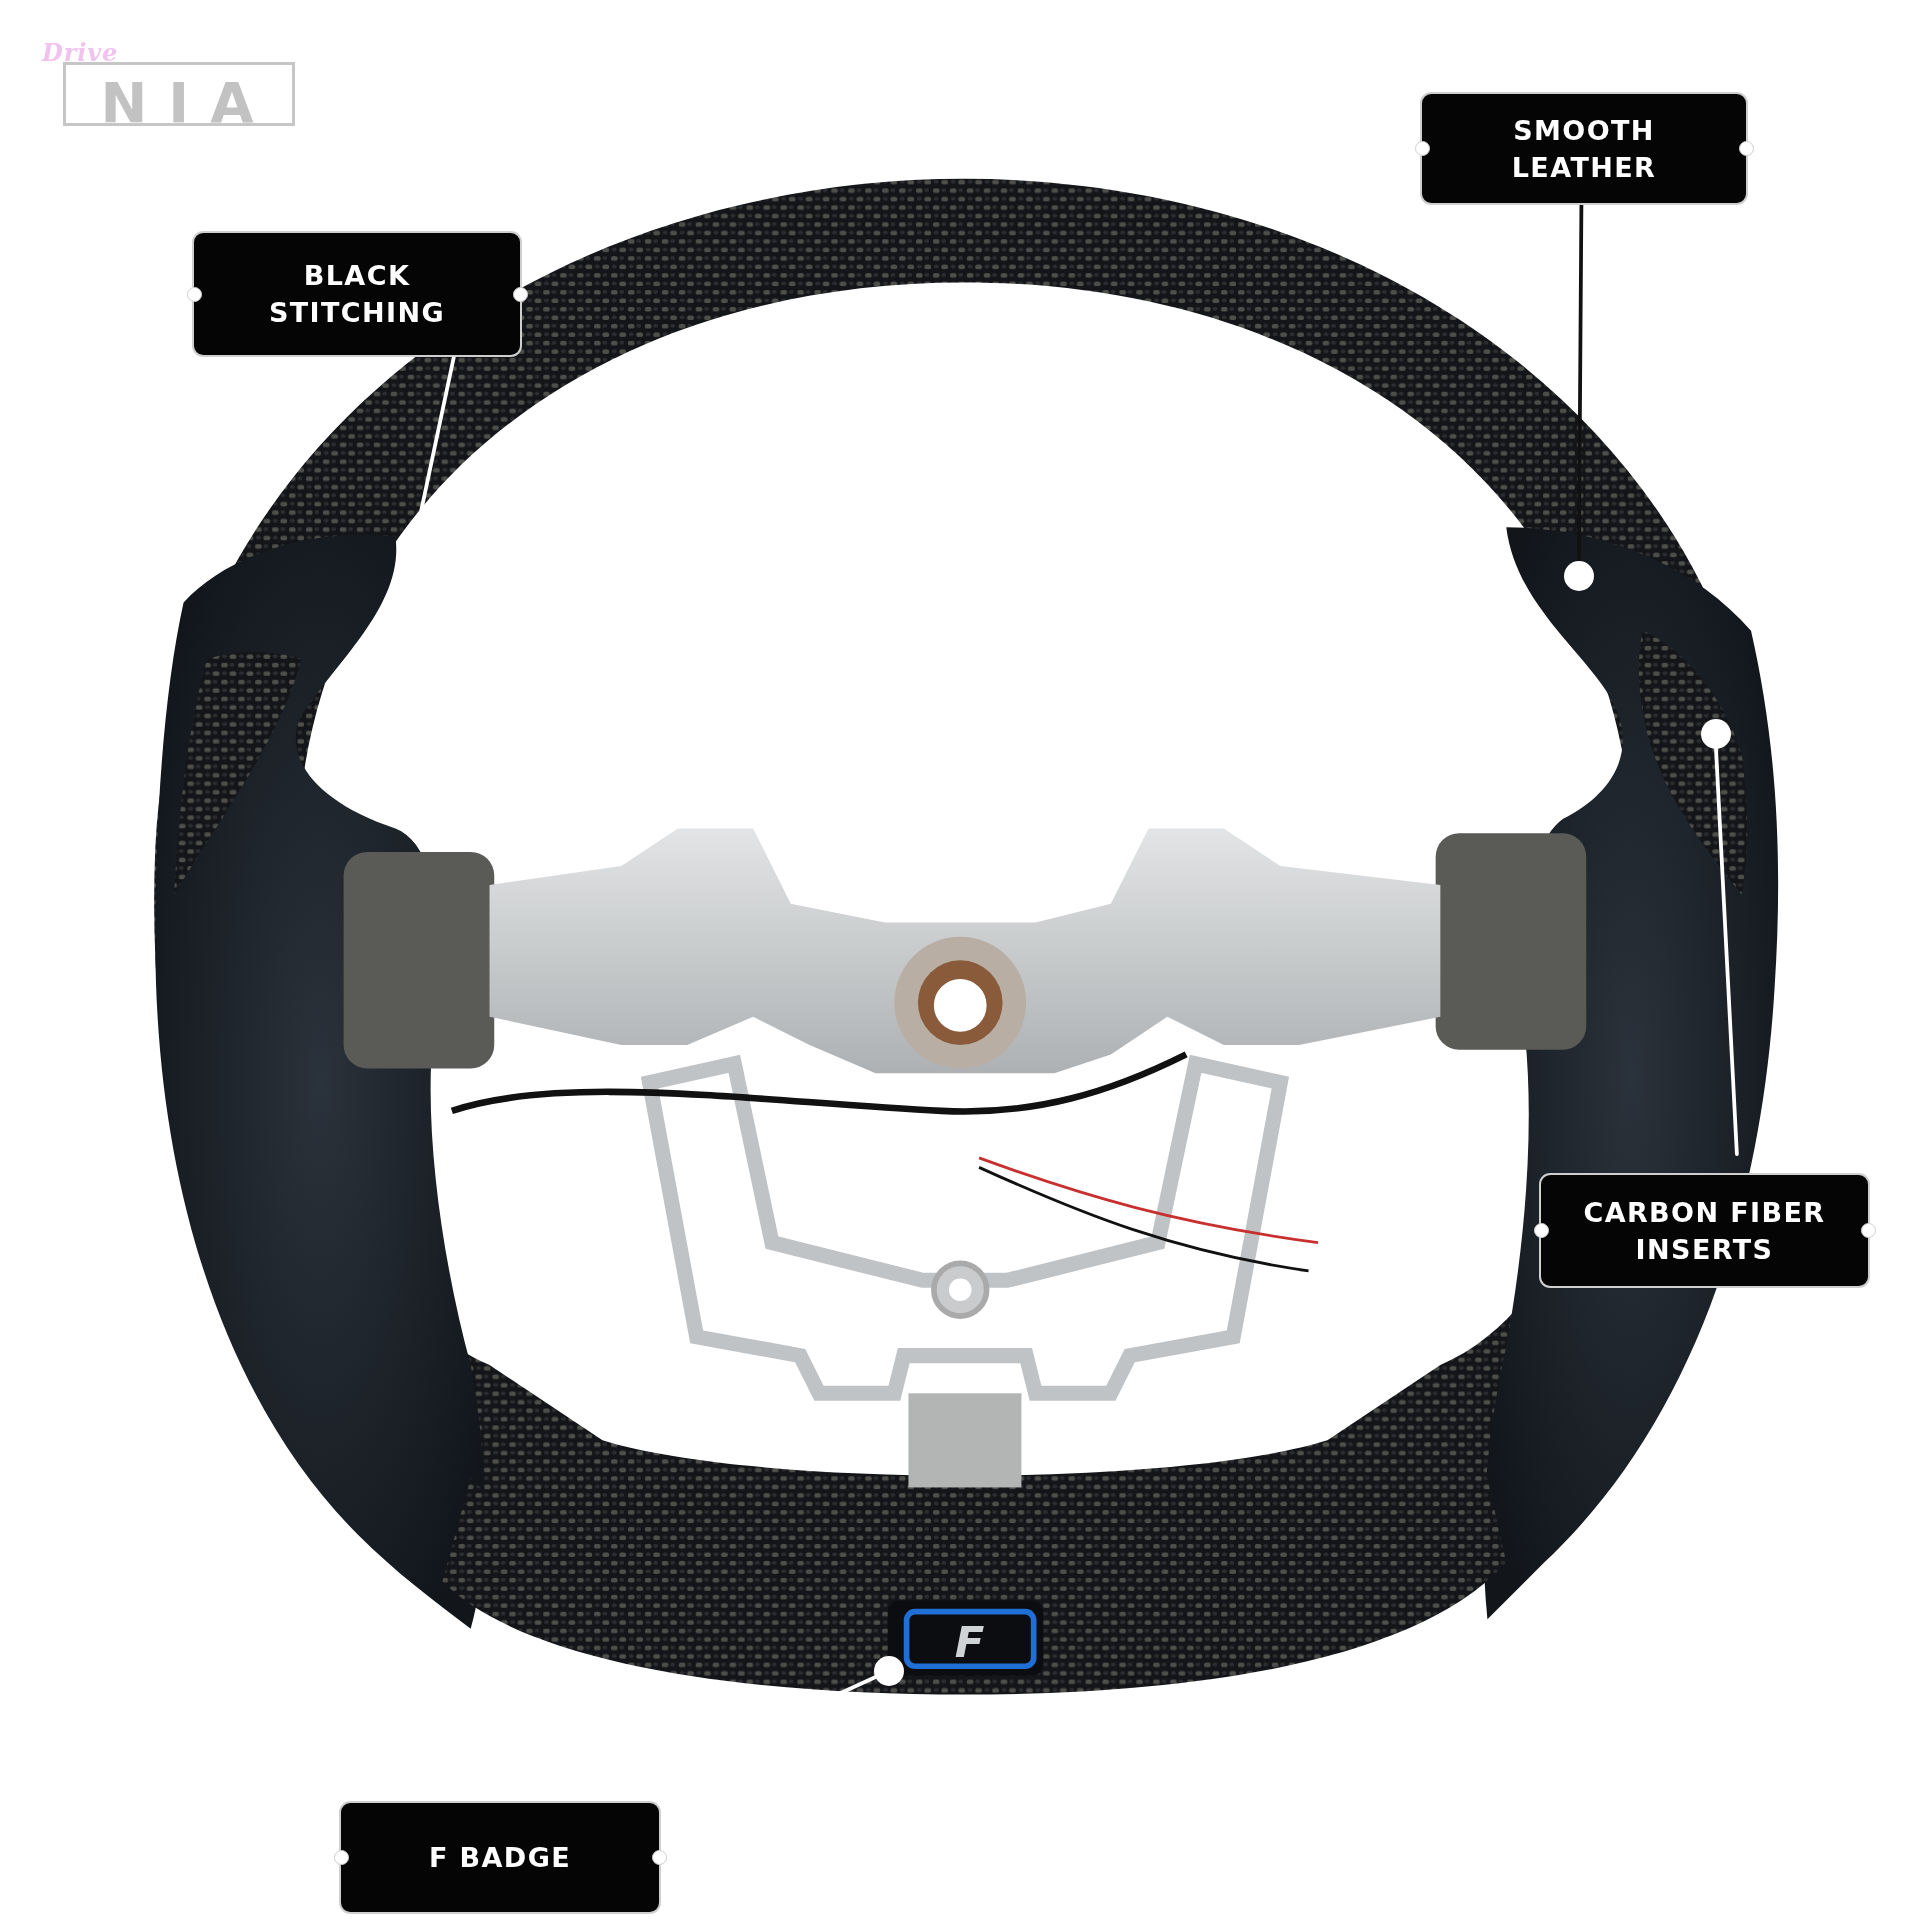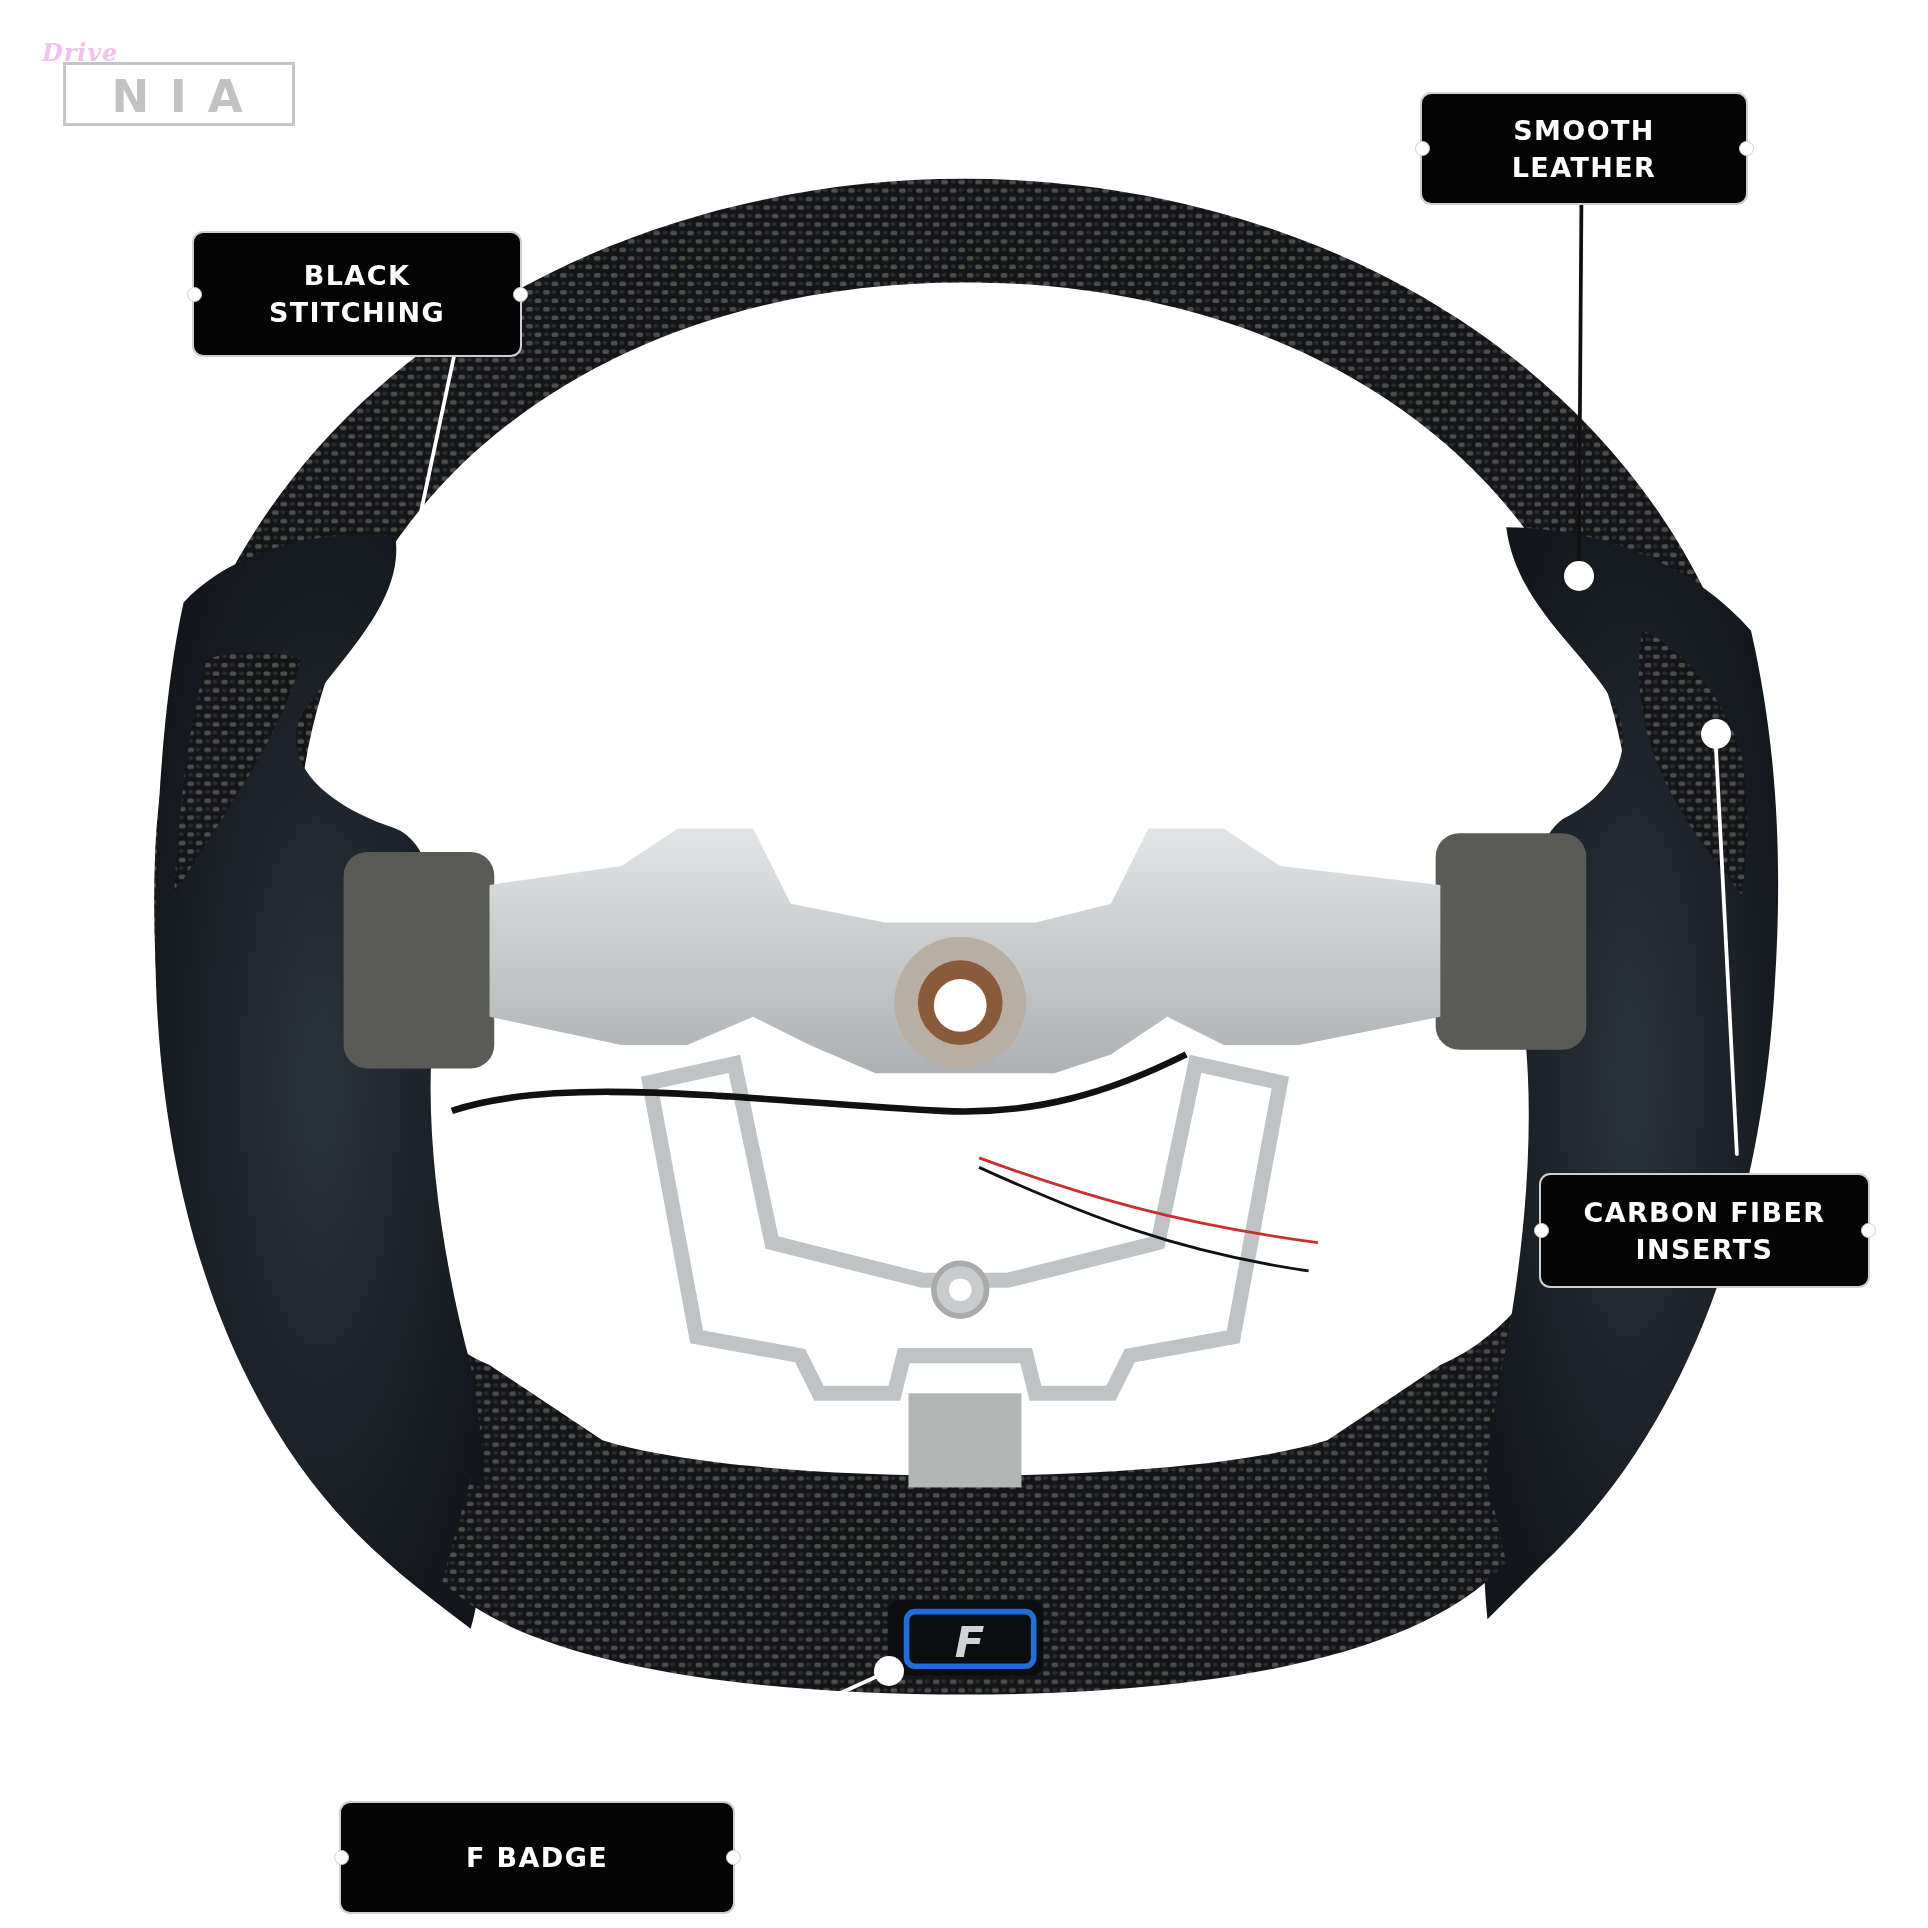--- a/index.html
+++ b/index.html
@@ -1,21 +1,21 @@
 <!DOCTYPE html>
 <html style="font-size:15px"><head>
 <meta charset="utf-8">
 <style>
   html, body { margin:0; padding:0; background:#ffffff; }
   body { width:1928px; height:1928px; position:relative; overflow:hidden; font-family:"DejaVu Sans", "Liberation Sans", sans-serif; }
   .canvas { position:absolute; left:0; top:0; width:1928px; height:1928px; }
   .logo { position:absolute; left:42px; top:38px; width:259px; height:94px; }
   .logo-script { position:absolute; left:0; top:0; font-family:"DejaVu Serif", serif; font-style:italic; font-weight:bold; font-size:24px; color:#f0c3ee; letter-spacing:0.9px; }
   .logo-box { position:absolute; left:21px; top:23.5px; width:232px; height:64px; border:3.8px solid #c6c6c6; box-sizing:border-box; }
-  .logo-text { position:absolute; left:0; right:0; top:5.6px; text-align:center; font-family:"DejaVu Sans", sans-serif; font-weight:bold; font-size:45px; color:#c2c2c2; letter-spacing:21px; padding-left:17px; }
+  .logo-text { position:absolute; left:0; right:0; top:5.6px; text-align:center; font-family:"DejaVu Sans", sans-serif; font-weight:bold; font-size:56px; color:#c2c2c2; letter-spacing:21px; padding-left:17px; }
   .callout { position:absolute; background:#050505; border:2.8px solid #cfcfcf; border-radius:11.3px; box-sizing:border-box; display:flex; align-items:center; justify-content:center; text-align:center; color:#ffffff; font-family:"DejaVu Sans", sans-serif; font-weight:bold; font-size:27px; line-height:37px; letter-spacing:1.4px; text-transform:uppercase;margin-top:20px; }
   .callout .hole { position:absolute; top:50%; width:15px; height:15px; margin-top:-7.5px; border-radius:50%; background:#ffffff; border:1.9px solid #cfcfcf; box-sizing:border-box; }
   .callout .hole.l { left:-7.5px; }
   .callout .hole.r { right:-7.5px; }
   .callout .txt { white-space:pre-line; }
   .dot { position:absolute; width:30px; height:30px; border-radius:50%; background:#ffffff; margin-left:-15px; margin-top:-15px; }
 </style>
 </head>
 <body>
 
@@ -112,20 +112,20 @@
     <span class="hole r"></span>
   </div>
 
   <div class="callout" style="left:1539px;top:1153px;width:331px;height:115px">
     <span class="hole l"></span>
     <span class="txt">CARBON FIBER
 INSERTS</span>
     <span class="hole r"></span>
   </div>
 
-  <div class="callout" style="left:339px;top:1781px;width:396px;height:113px">
+  <div class="callout" style="left:339px;top:1781px;width:322px;height:113px">
     <span class="hole l"></span>
     <span class="txt">F BADGE</span>
     <span class="hole r"></span>
   </div>
 
 </div>
 
 
 </body></html>

